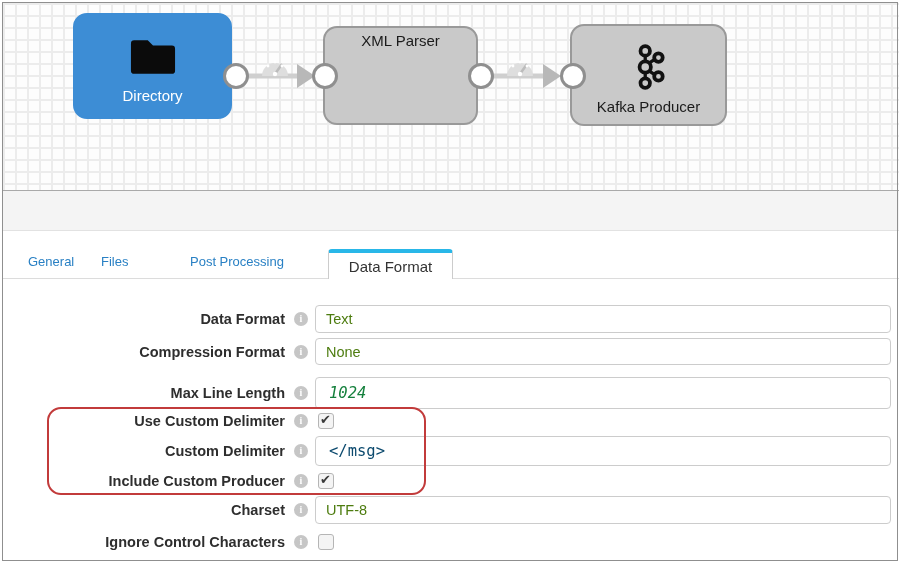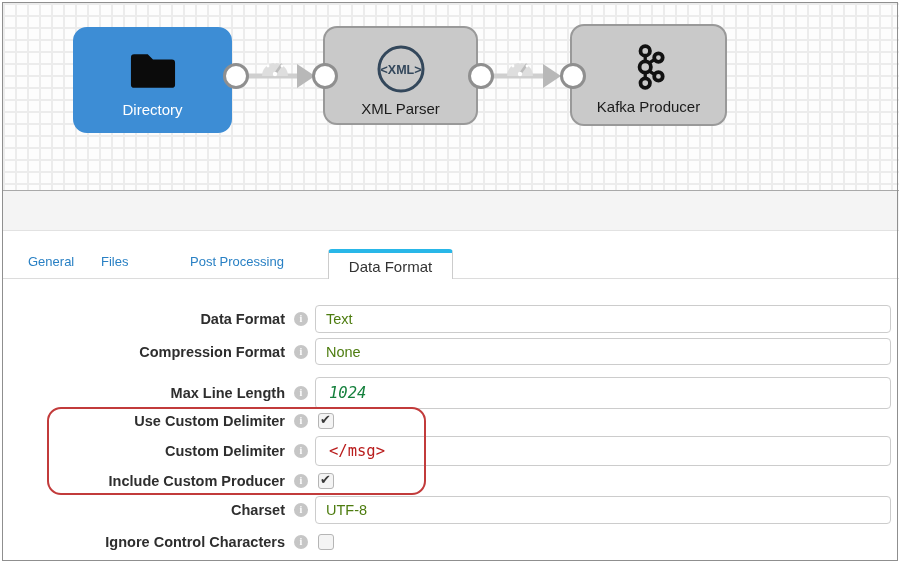--- a/index.html
+++ b/index.html
@@ -41,21 +41,21 @@
   .row{position:absolute;left:0;width:902px;}
   .lbl{position:absolute;left:0;top:0;bottom:0;width:285px;text-align:right;
        font-size:14.5px;font-weight:bold;color:#2e2e2e;display:flex;align-items:center;justify-content:flex-end;}
   .info{position:absolute;left:294px;top:50%;margin-top:-7px;width:14px;height:14px;border-radius:50%;
         background:#c6c6c6;display:inline-block;}
   .info::after{content:"i";position:absolute;left:0;top:0;width:14px;height:14px;line-height:14px;
         text-align:center;color:#fff;font-size:10px;font-weight:bold;font-family:"Liberation Serif",serif;}
   .ctl{position:absolute;left:315px;right:11px;top:0;bottom:0;}
   .input{height:100%;box-sizing:border-box;border:1px solid #ccc;border-radius:4px;background:#fff;
          display:flex;align-items:center;padding-left:10px;font-size:14.5px;color:#4d7c0f;cursor:text;}
-  .input.code{font-family:"DejaVu Sans Mono","Liberation Mono",monospace;font-size:15.5px;color:#b91c1c;padding-left:13px;}
+  .input.code{font-family:"DejaVu Sans Mono","Liberation Mono",monospace;font-size:15.5px;color:#0c4a6e;padding-left:13px;}
   .input.code.num{color:#15803d;font-style:italic;}
   .cb{position:absolute;left:318px;top:50%;margin-top:-8px;width:14px;height:14px;border:1px solid #b5b5b5;
       border-radius:3px;background:#f4f4f4;cursor:pointer;}
   .cb.checked::after{content:"\2714";position:absolute;left:1px;top:-2px;font-size:13px;color:#3a3a3a;}
 
   .annotation{position:absolute;left:47px;top:407px;width:379px;height:88px;border:2px solid #c23b3b;
               border-radius:14px;box-sizing:border-box;z-index:10;pointer-events:none;}
 </style>
 </head>
 <body>
@@ -83,36 +83,30 @@
       <g transform="translate(517,67)">
         <path d="M-13 6 A13 13 0 1 1 13 6 Z" fill="#dedede"></path>
         <line x1="0" y1="4" x2="7" y2="-6" stroke="#bcbcbc" stroke-width="2.5"></line>
         <circle cx="0" cy="4" r="2.2" fill="#fff"></circle>
         <circle cx="-7" cy="-4" r="1.4" fill="#fff"></circle>
         <circle cx="0" cy="-8" r="1.4" fill="#fff"></circle>
         <circle cx="7" cy="-4" r="1.4" fill="#fff"></circle>
       </g>
     </svg>
 
-    <div class="stage selected" style="left:70px;top:24px;width:159px;height:106px;">
+    <div class="stage selected" style="left:70px;top:10px;width:159px;height:106px;">
       <div class="sicon">
         <svg width="52" height="42" viewBox="0 0 48 40">
           <path d="M3 8 a3 3 0 0 1 3 -3 h13 l5 5 h18 a3 3 0 0 1 3 3 v21 a3 3 0 0 1 -3 3 H6 a3 3 0 0 1 -3 -3 z" fill="#0b0b0b"></path>
         </svg>
       </div>
       <div class="slabel">Directory</div>
     </div>
 
     <div class="stage" style="left:320px;top:23px;width:155px;height:99px;">
-      <div class="sicon">
-        <svg width="52" height="52" viewBox="0 0 52 52">
-          <circle cx="26" cy="26" r="22" fill="none" stroke="#33475b" stroke-width="3"></circle>
-          <text x="26" y="31" text-anchor="middle" font-size="12.5" font-weight="bold" fill="#33475b" font-family="'Liberation Sans',sans-serif">&lt;XML&gt;</text>
-        </svg>
-      </div>
       <div class="slabel">XML Parser</div>
     </div>
 
     <div class="stage" style="left:567px;top:21px;width:157px;height:102px;">
       <div class="sicon">
         <svg width="34" height="50" viewBox="0 0 36 50">
           <g fill="none" stroke="#111" stroke-width="4">
             <circle cx="14" cy="8" r="5"></circle>
             <circle cx="14" cy="25" r="6"></circle>
             <circle cx="14" cy="42" r="5"></circle>

